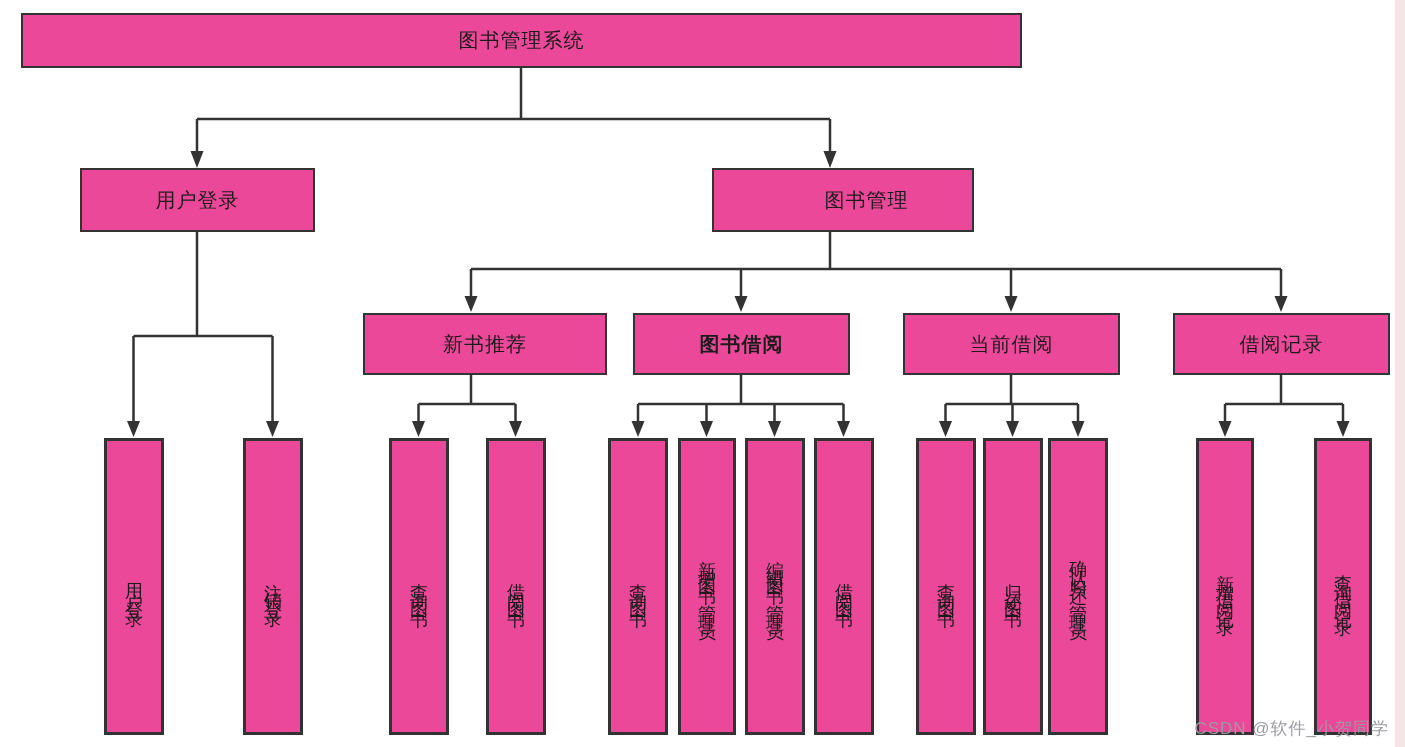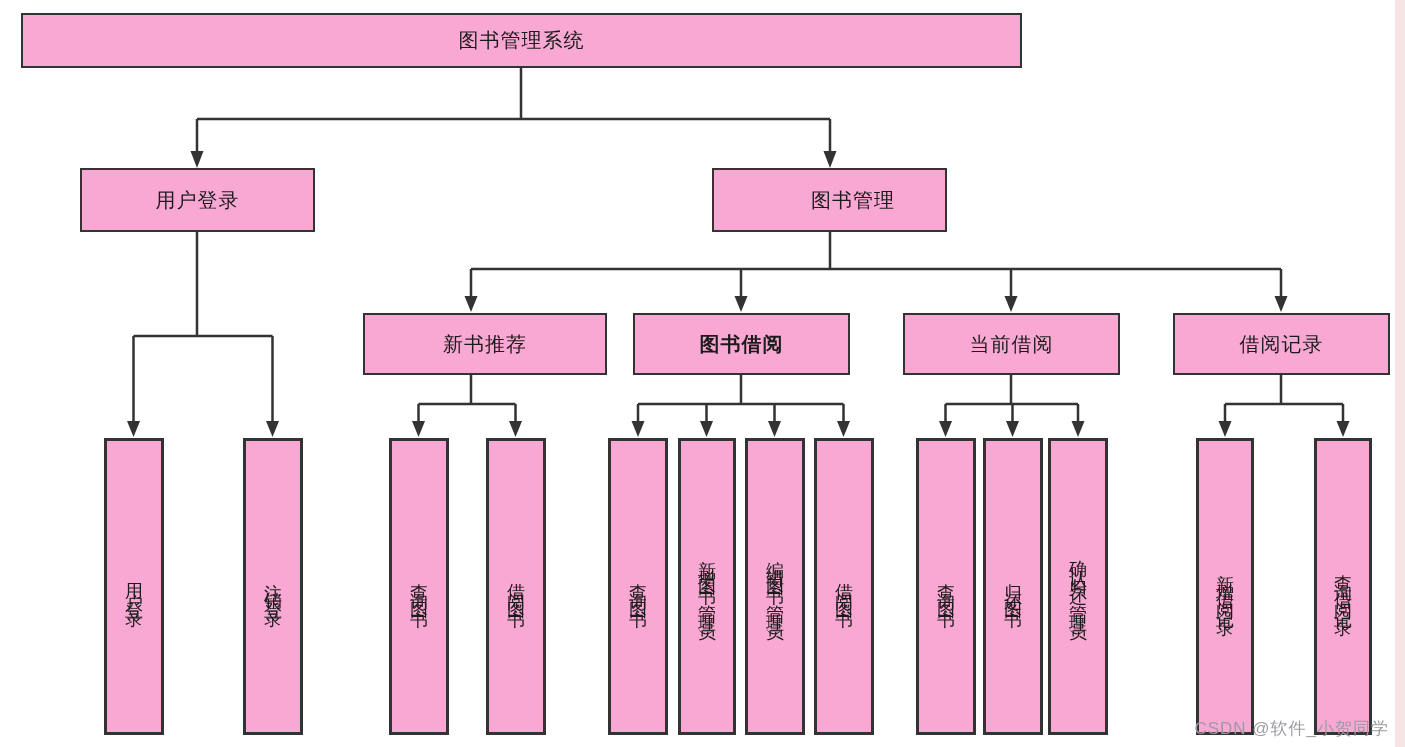--- a/index.html
+++ b/index.html
@@ -2,21 +2,21 @@
 <html><head>
 <meta charset="utf-8">
 <style>
   html,body{margin:0;padding:0;background:#ffffff;}
   .stage{
     position:relative;width:1405px;height:747px;background:#ffffff;
     font-family:"Liberation Sans","DejaVu Sans",sans-serif;overflow:hidden;
   }
   .wires{position:absolute;left:0;top:0;z-index:1;}
   .node{
-    position:absolute;box-sizing:border-box;background:#f9a8d4;
+    position:absolute;box-sizing:border-box;background:#ec4899;
     border:2.5px solid #333333;color:#1b1b1b;
     display:flex;align-items:center;justify-content:center;
     z-index:2;text-align:center;
   }
   .node.h{font-size:20px;letter-spacing:1px;white-space:nowrap;}
   .node.v{
     border-width:3px;font-size:18px;letter-spacing:9px;
     writing-mode:vertical-rl;line-height:1;padding:4px 0;
   }
   .root-box{border-width:2.5px;}
@@ -79,21 +79,21 @@
     </g>
   </svg>
 
   <div class="node h root-box" style="left:21px;top:13px;width:1001px;height:55px;">
     <span>图书管理系统</span>
   </div>
 
   <div class="node h" style="left:80px;top:168px;width:235px;height:64px;">
     <span>用户登录</span>
   </div>
-  <div class="node h" style="left:712px;top:168px;width:235px;height:64px;padding-left:47px;">
+  <div class="node h" style="left:712px;top:168px;width:262px;height:64px;padding-left:47px;">
     <span>图书管理</span>
   </div>
 
   <div class="node h" style="left:363px;top:313px;width:244px;height:62px;">
     <span>新书推荐</span>
   </div>
   <div class="node h" style="left:633px;top:313px;width:217px;height:62px;font-weight:bold;">
     <span>图书借阅</span>
   </div>
   <div class="node h" style="left:903px;top:313px;width:217px;height:62px;">

